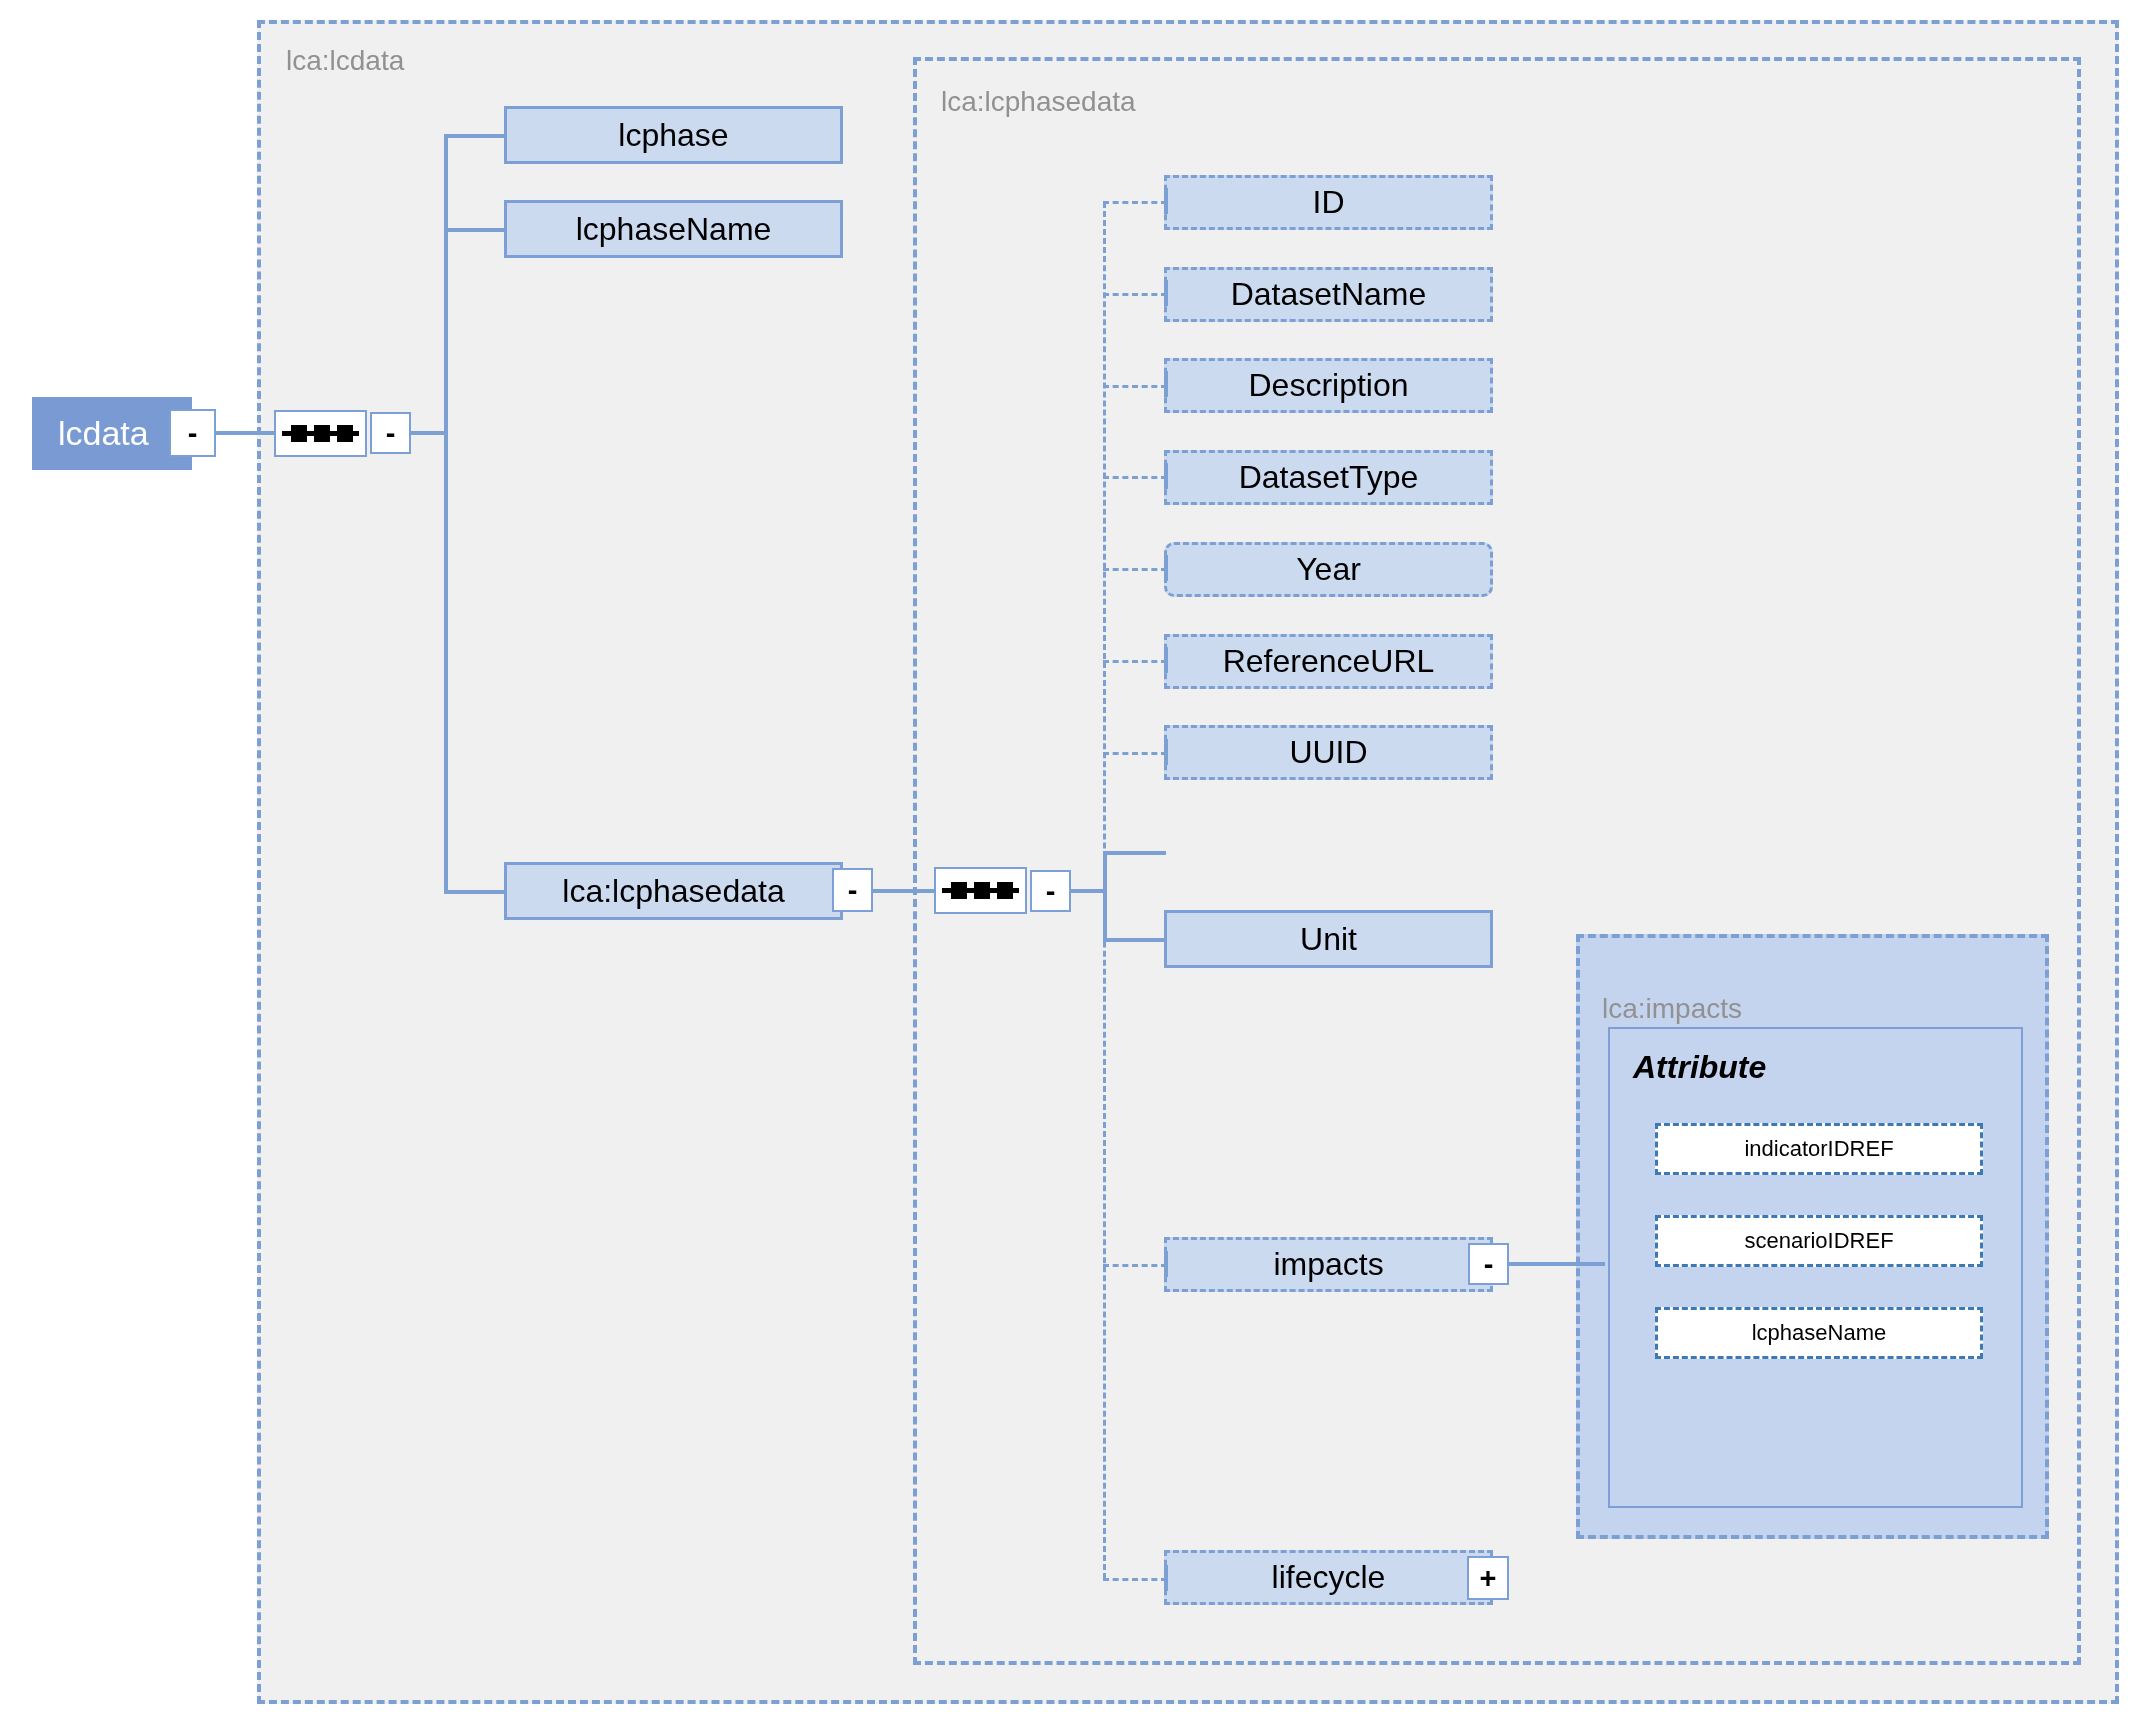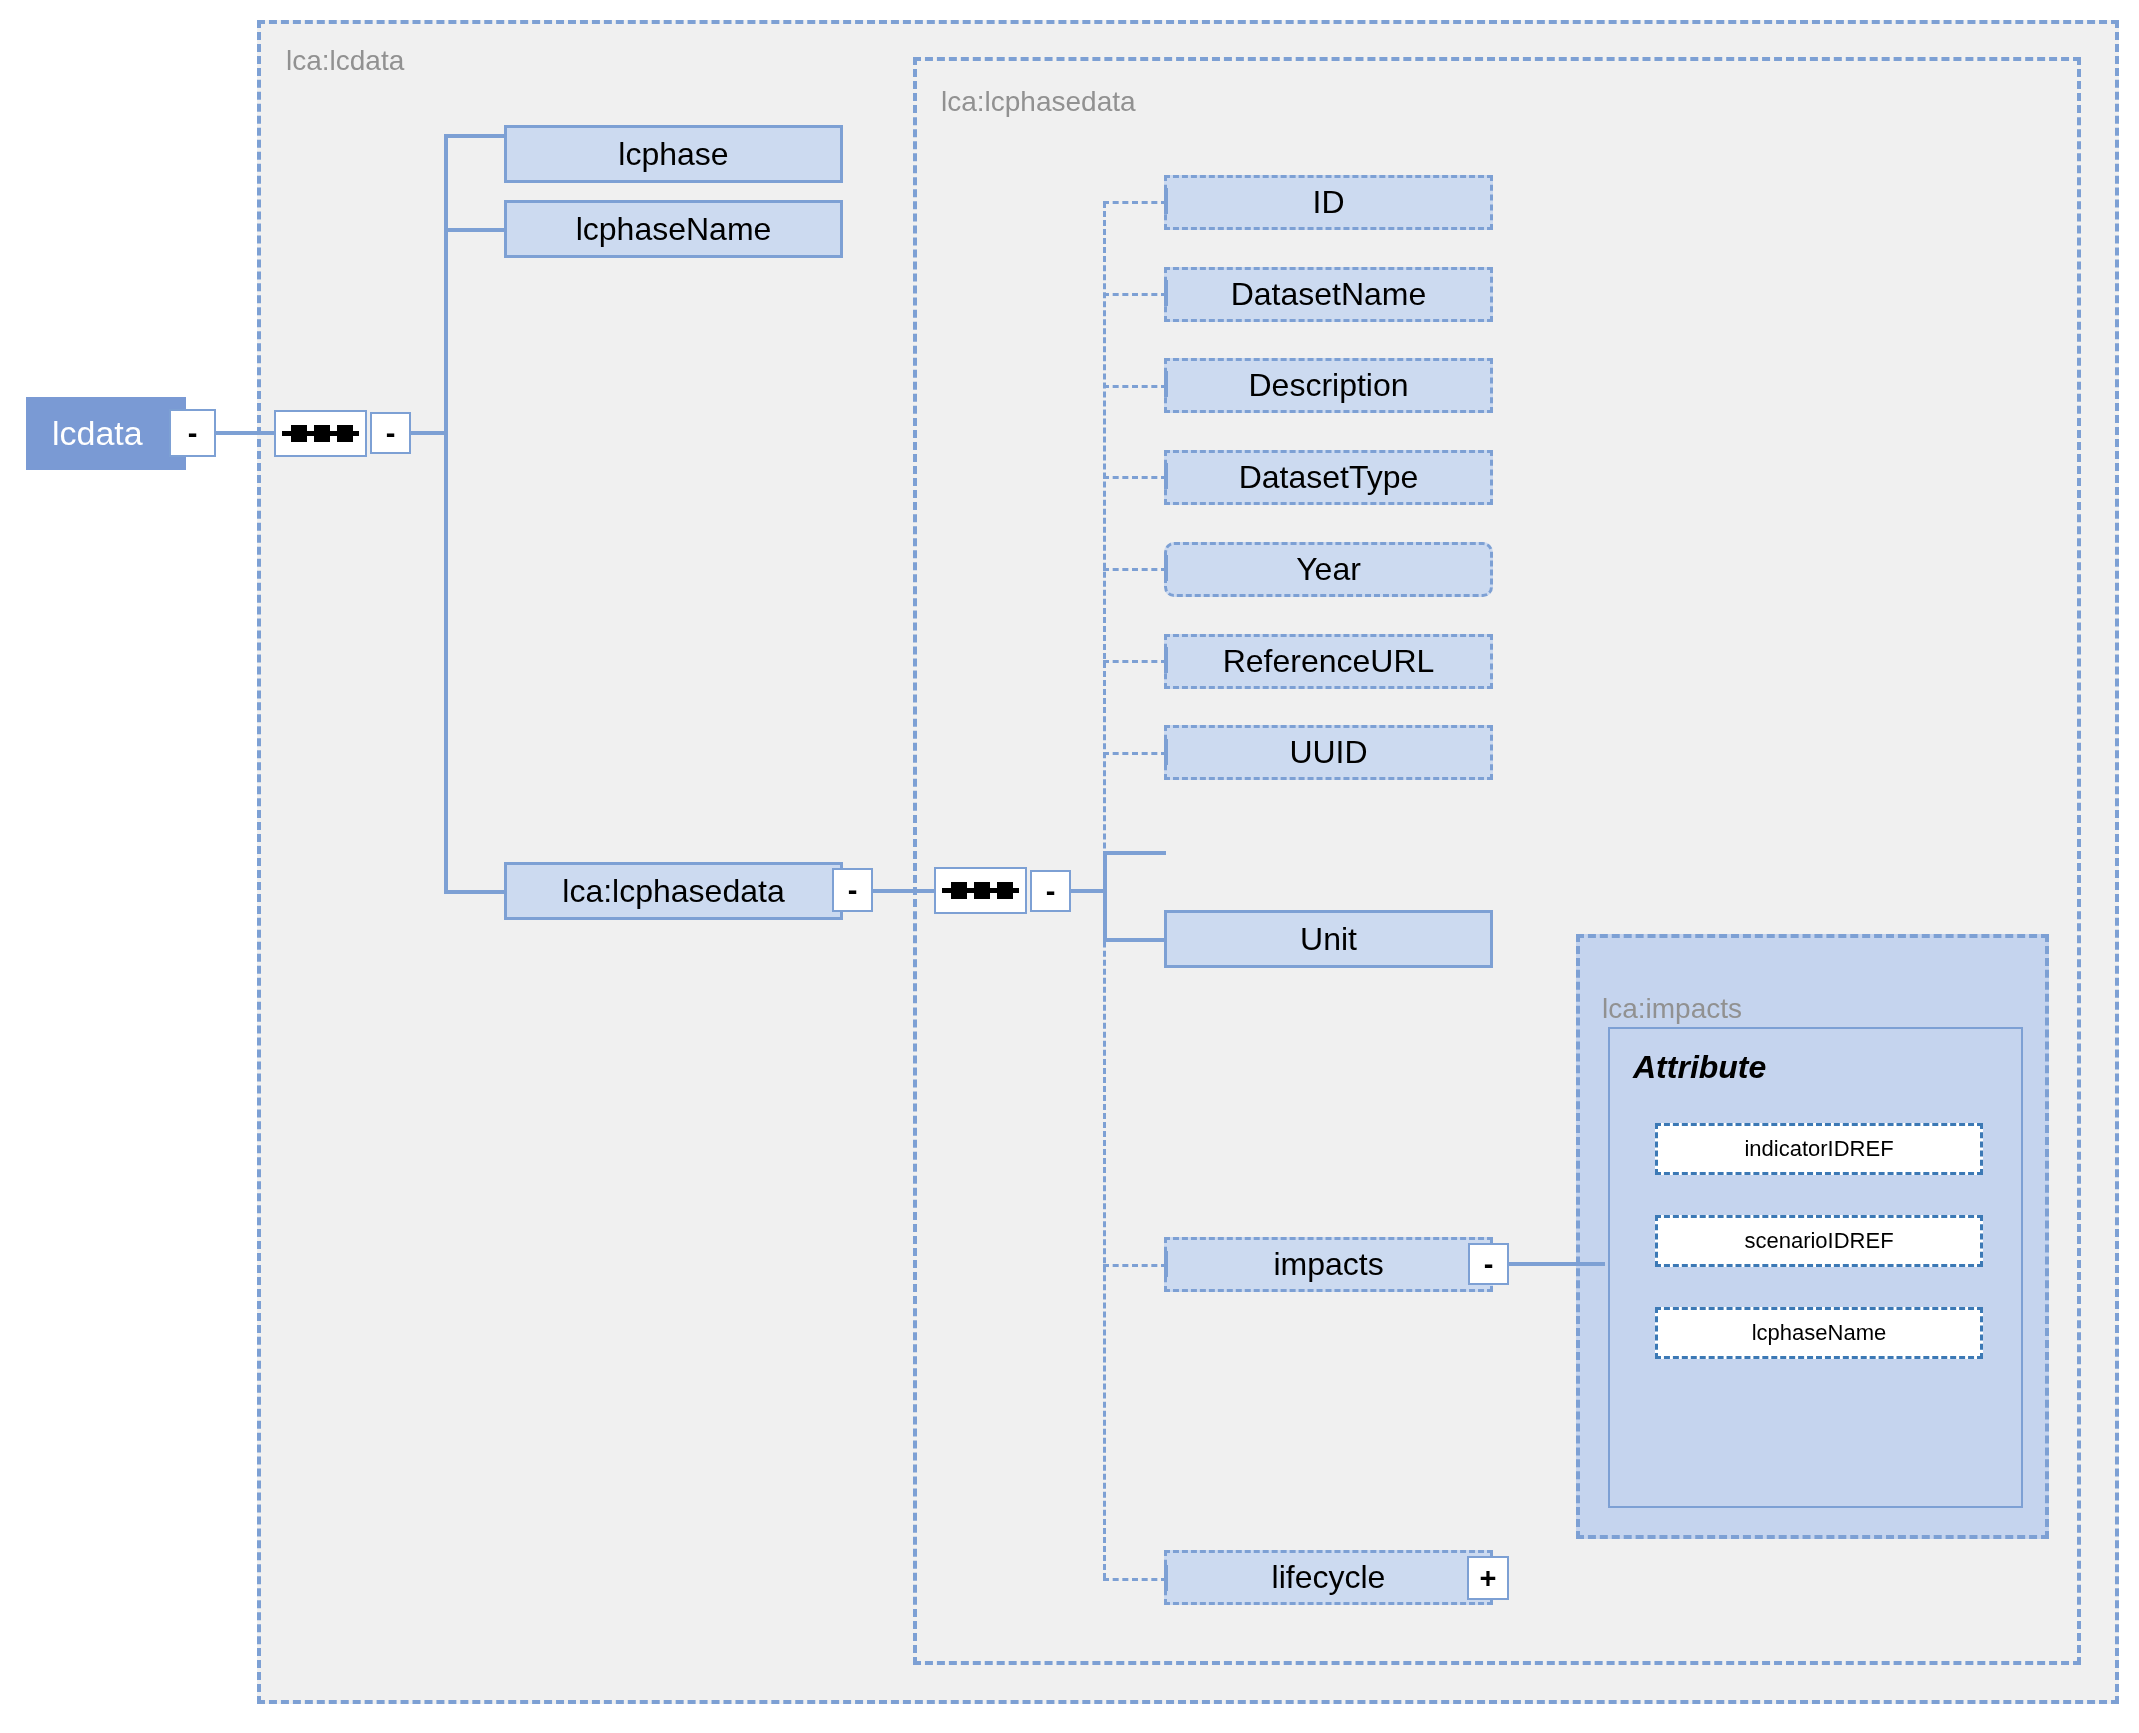--- a/index.html
+++ b/index.html
@@ -171,21 +171,21 @@
 <body>
 
 <div id="canvas">
 
   <div class="group-box" style="left:257px; top:20.4px; width:1862px; height:1684px;"></div>
   <div class="group-label" style="left:286px; top:45px;">lca:lcdata</div>
 
   <div class="group-box" style="left:913px; top:57px; width:1168px; height:1608px;"></div>
   <div class="group-label" style="left:941px; top:86px;">lca:lcphasedata</div>
 
-  <div class="node root" style="left:26px; top:397px; width:160px; height:73px;text-align:center;">
+  <div class="node root" style="left:32px; top:397px; width:160px; height:73px;text-align:center;">
     <span>lcdata</span>
   </div>
   <div class="toggle" style="left:169px; top:409px; width:47px; height:48px;">-</div>
 
   <div class="line h" style="left:216px; top:431px; width:58px;"></div>
 
   <div class="seq" style="left:274px; top:410px; width:93px; height:47px;">
     <div class="bar"></div>
     <div class="dot" style="left:14.6px;"></div>
     <div class="dot" style="left:38px;"></div>
@@ -193,21 +193,21 @@
   </div>
   <div class="toggle" style="left:370px; top:412px; width:41px; height:42px;">-</div>
 
   <div class="line h" style="left:411px; top:431px; width:36px;"></div>
   <div class="line v" style="left:444px; top:135px; width:3.6px; height:757px;"></div>
 
   <div class="line h" style="left:444px; top:134px; width:63px;"></div>
   <div class="line h" style="left:444px; top:228px; width:63px;"></div>
   <div class="line h" style="left:444px; top:890px; width:63px;"></div>
 
-  <div class="node required" style="left:504px; top:106px; width:339px; height:58px;margin-top:19px;">
+  <div class="node required" style="left:504px; top:106px; width:339px; height:58px;">
     <span>lcphase</span>
   </div>
 
   <div class="node required" style="left:504px; top:200px; width:339px; height:58px;">
     <span>lcphaseName</span>
   </div>
 
   <div class="node required" style="left:504px; top:862px; width:339px; height:58px;">
     <span>lca:lcphasedata</span>
   </div>

